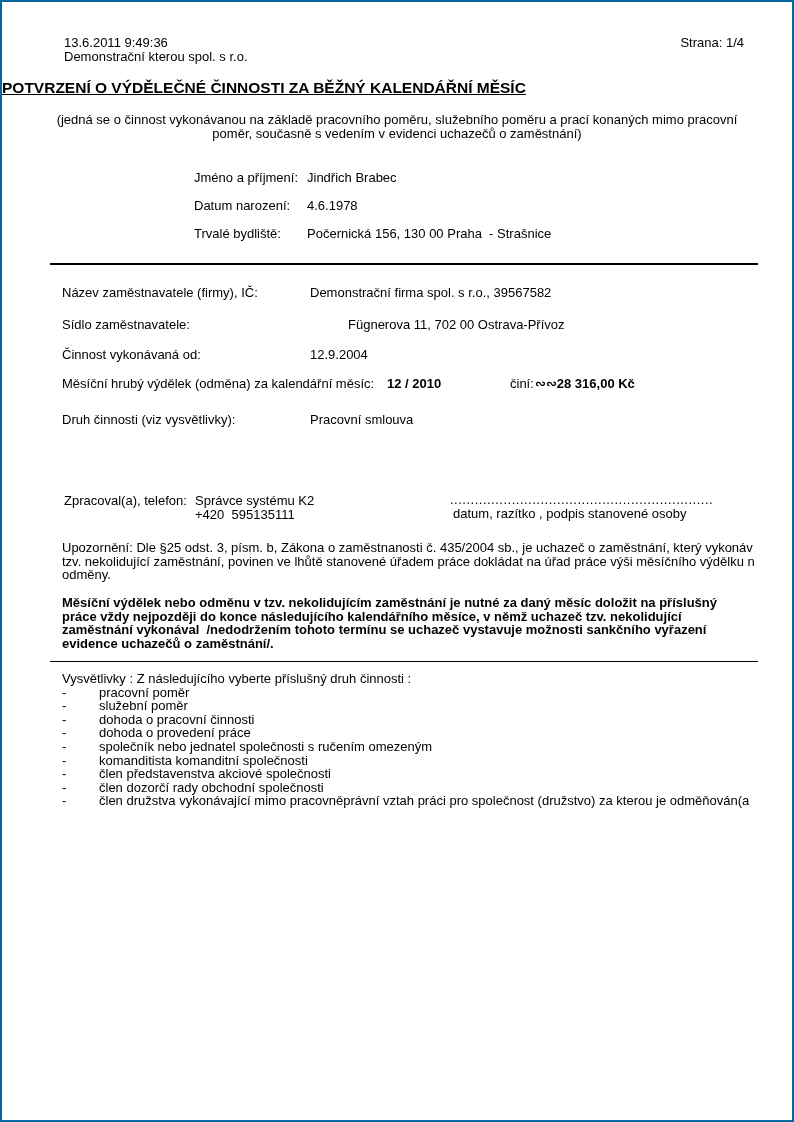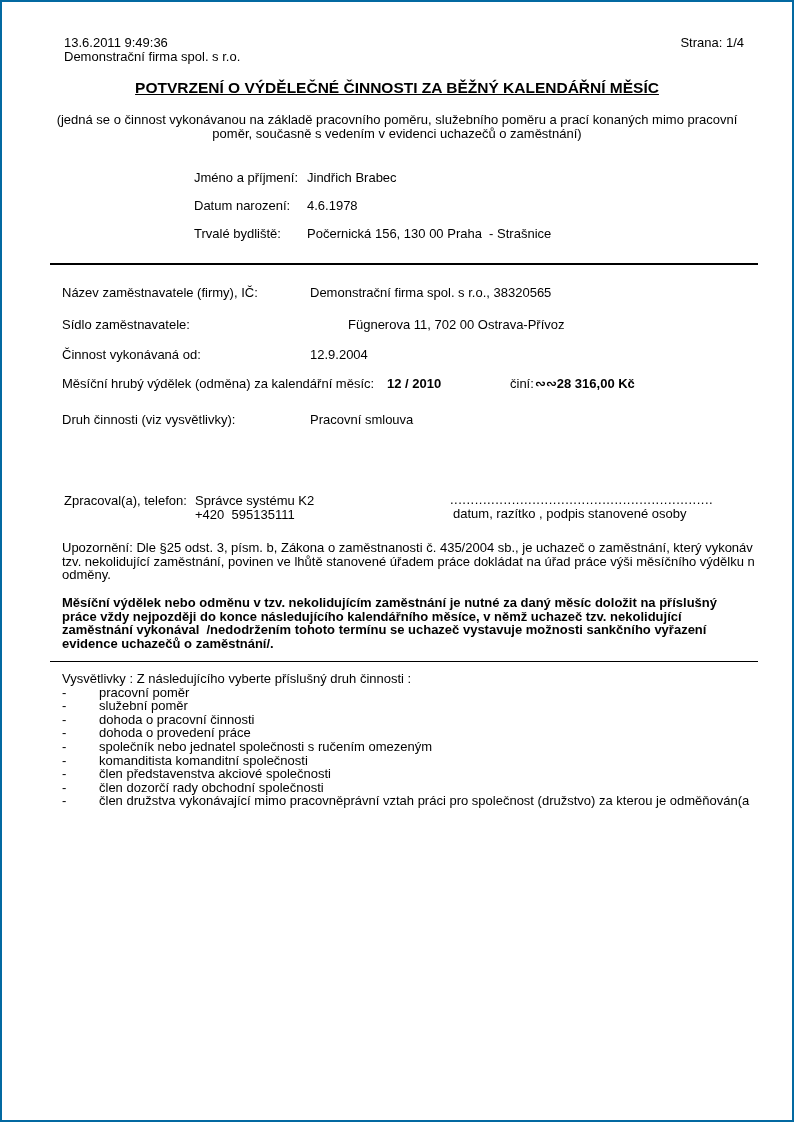--- a/index.html
+++ b/index.html
@@ -13,21 +13,21 @@
     font-size:13px; color:#000000;
     overflow:hidden;
   }
   .pre { white-space:pre; }
 
   .hdr { position:absolute; top:34px; left:62px; right:48px; display:flex; justify-content:space-between; line-height:13.5px; }
   .hdr-left div { line-height:13.5px; }
 
   .title {
     position:absolute; top:77px; left:0; width:100%;
-    text-align:center; font-weight:bold; font-size:15.5px;
+    font-weight:bold; font-size:15.5px;
     text-decoration:underline;
   }
 
   .subtitle { position:absolute; top:111px; left:0; width:100%; text-align:center; line-height:14px; }
 
   .person { position:absolute; top:168px; left:192px; }
   .person .row { display:flex; height:28px; }
   .person .plabel { width:113px; }
 
   .emp-row { position:absolute; left:60px; display:flex; }
@@ -65,21 +65,21 @@
   .expl .itxt { white-space:pre; }
 </style>
 </head>
 <body>
 
 <div class="page">
 
   <div class="hdr">
     <div class="hdr-left">
       <div>13.6.2011 9:49:36</div>
-      <div>Demonstrační firma spol. s r.o.</div>
+      <div>Demonstrační kterou spol. s r.o.</div>
     </div>
     <div class="hdr-right">Strana: 1/4</div>
   </div>
 
   <div class="title">POTVRZENÍ O VÝDĚLEČNÉ ČINNOSTI ZA BĚŽNÝ KALENDÁŘNÍ MĚSÍC</div>
 
   <div class="subtitle">
     <div>(jedná se o činnost vykonávanou na základě pracovního poměru, služebního poměru a prací konaných mimo pracovní</div>
     <div>poměr, současně s vedením v evidenci uchazečů o zaměstnání)</div>
   </div>
@@ -96,21 +96,21 @@
     <div class="row">
       <span class="plabel">Trvalé bydliště:</span>
       <span class="pre">Počernická 156, 130 00 Praha  - Strašnice</span>
     </div>
   </div>
 
   <div class="rule1"></div>
 
   <div class="emp-row emp-row-1">
     <span class="elabel">Název zaměstnavatele (firmy), IČ:</span>
-    <span class="pre">Demonstrační firma spol. s r.o., 38320565</span>
+    <span class="pre">Demonstrační firma spol. s r.o., 39567582</span>
   </div>
   <div class="emp-row emp-row-2">
     <span class="elabel">Sídlo zaměstnavatele:</span>
     <span class="pre">Fügnerova 11, 702 00 Ostrava-Přívoz</span>
   </div>
   <div class="emp-row emp-row-3">
     <span class="elabel">Činnost vykonávaná od:</span>
     <span class="pre">12.9.2004</span>
   </div>
 

